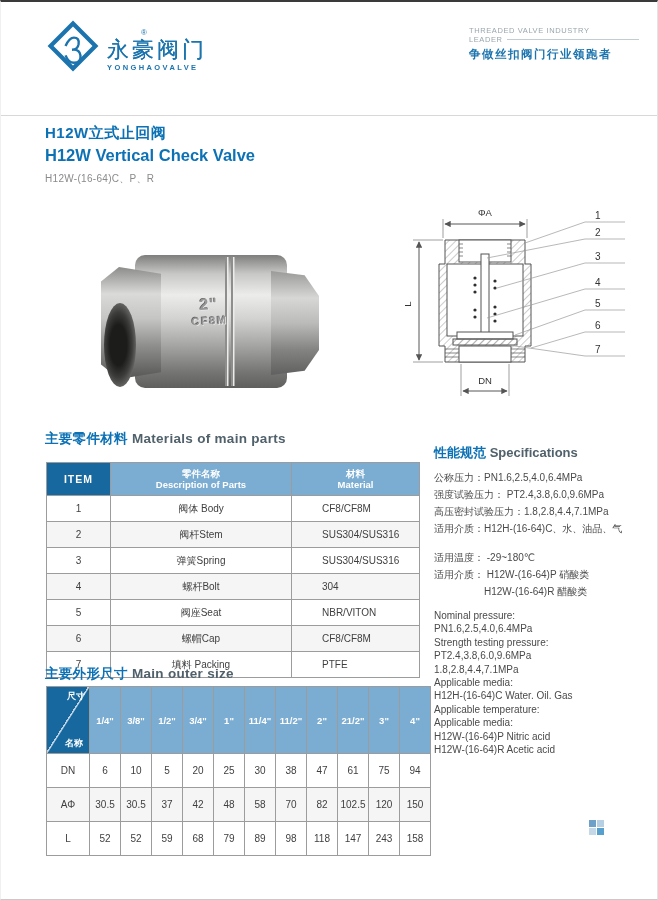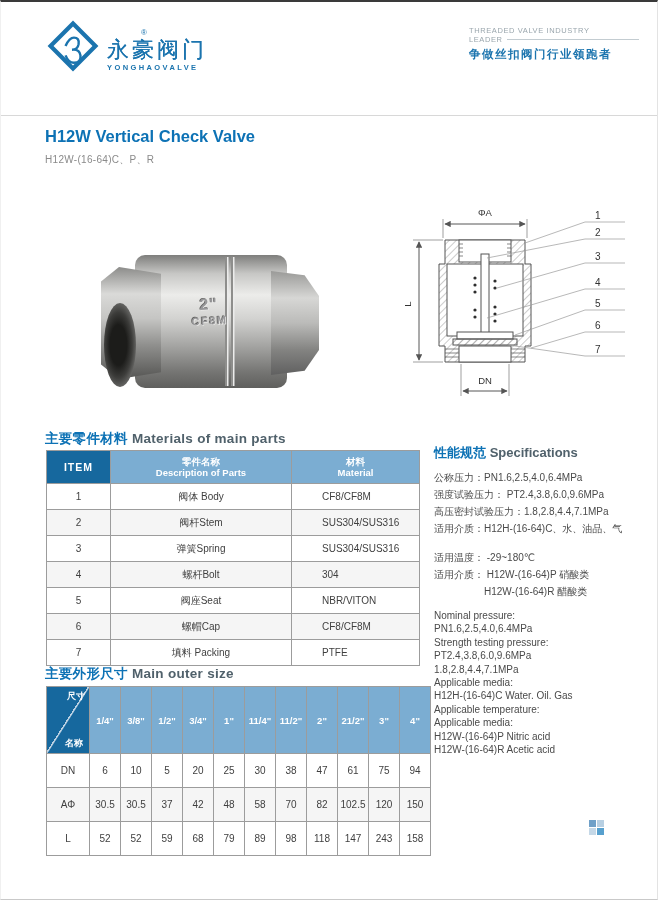--- a/index.html
+++ b/index.html
@@ -51,21 +51,21 @@
   
   .drawing{position:absolute;left:398px;top:196px;width:230px;height:212px;}
   
   .sec-title{position:absolute;left:44px;font-size:13.5px;font-weight:bold;letter-spacing:.3px;}
   .sec-title .cn{color:var(--title-blue,#0d72b5);}
   .sec-title .en{color:var(--section-en-gray,#50616b);}
   .sec-parts{top:428px;}
   .sec-sizes{top:663px;}
   
   table{border-collapse:collapse;table-layout:fixed;}
-  .parts-table{position:absolute;left:45px;top:448px;width:373px;padding-left:11px;}
+  .parts-table{position:absolute;left:45px;top:460px;width:373px;padding-left:11px;}
   .parts-table th,.parts-table td{border:1px solid #9c9c9c;}
   .parts-table thead th{height:30px;color:#fff;font-weight:bold;background:var(--header-light-blue,#7badd2);}
   .parts-table thead th.item-h{background:var(--header-dark-blue,#16689e);font-size:10.5px;letter-spacing:1px;}
   .parts-table .h2line{font-size:9.5px;font-weight:bold;line-height:11px;}
   .parts-table tbody td{height:23px;font-size:10px;color:#3f3f3f;text-align:center;}
   .parts-table tbody td.mat{text-align:left;padding-left:30px;}
   .parts-table tbody tr:nth-child(even){background:#f5f5f5;}
   .size-table{position:absolute;left:45px;top:684px;width:384px;}
   .size-table th,.size-table td{border:1px solid #9c9c9c;}
   .size-table thead th{height:34px;background:var(--header-light-blue,#7badd2);color:#fff;font-size:9.5px;font-weight:bold;}
@@ -110,20 +110,21 @@
       <div class="tagline-en">THREADED VALVE INDUSTRY</div>
       <div class="tagline-en2">
         <span>LEADER</span>
         <span class="rule"></span>
       </div>
       <div class="tagline-cn">争做丝扣阀门行业领跑者</div>
     </div>
   </div>
 
   <div class="title-block">
+    <div class="title-cn">H12W立式止回阀</div>
     <div class="title-en">H12W Vertical Check Valve</div>
     <div class="title-model">H12W-(16-64)C、P、R</div>
   </div>
 
   <div class="photo">
     <div class="valve-main"></div>
     <div class="ring r1"></div>
     <div class="ring r2"></div>
     <div class="hex-left"></div>
     <div class="bore"></div>

